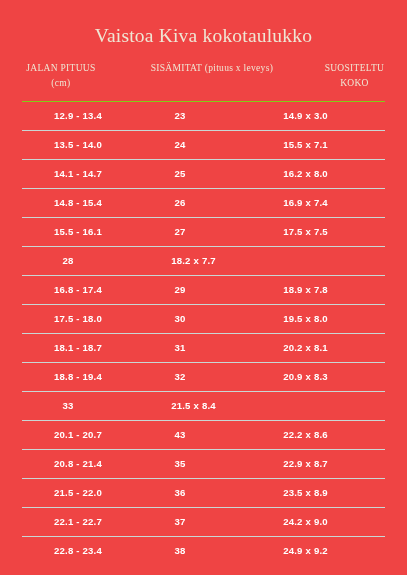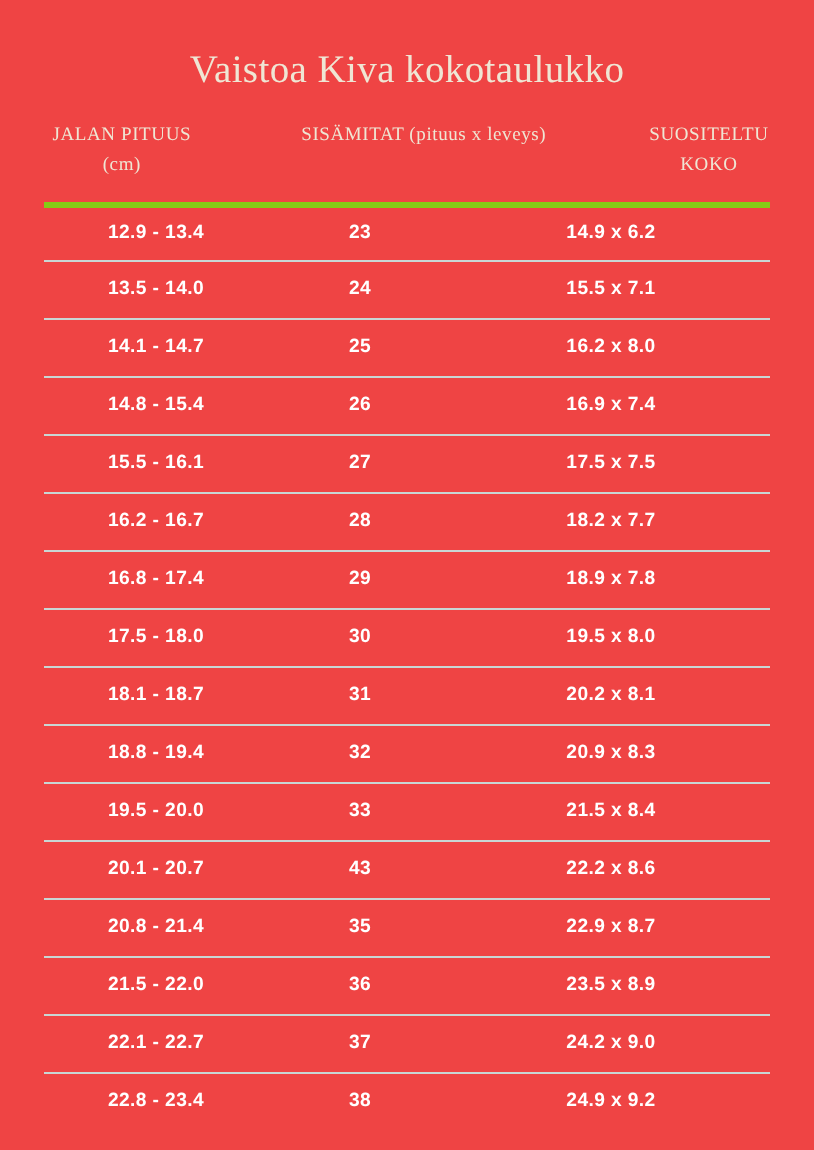--- a/index.html
+++ b/index.html
@@ -56,21 +56,21 @@
     box-sizing: border-box;
   }
   .row {
     display: flex;
     align-items: center;
     height: 29px;
     border-top: 1px solid #c9d6d4;
     box-sizing: border-box;
   }
   .row:first-child {
-    border-top: 3px solid #84cc16;
+    border-top: 1px solid #84cc16;
   }
   .cell {
     font-size: 9.6px;
     font-weight: bold;
     color: #ffffff;
     text-align: center;
     letter-spacing: 0.2px;
   }
   .c-a { width: 112px; }
   .c-b { width: 92px; }
@@ -94,21 +94,21 @@
     <div class="hcell col-b">
       <span>SUOSITELTU</span>
       <span class="sub">KOKO</span>
     </div>
   </div>
 
   <div class="table" id="table-body">
       <div class="row">
         <div class="cell c-a">12.9 - 13.4</div>
         <div class="cell c-b">23</div>
-        <div class="cell c-c">14.9 x 6.2</div>
+        <div class="cell c-c">14.9 x 3.0</div>
       </div>
       <div class="row">
         <div class="cell c-a">13.5 - 14.0</div>
         <div class="cell c-b">24</div>
         <div class="cell c-c">15.5 x 7.1</div>
       </div>
       <div class="row">
         <div class="cell c-a">14.1 - 14.7</div>
         <div class="cell c-b">25</div>
         <div class="cell c-c">16.2 x 8.0</div>
@@ -117,21 +117,20 @@
         <div class="cell c-a">14.8 - 15.4</div>
         <div class="cell c-b">26</div>
         <div class="cell c-c">16.9 x 7.4</div>
       </div>
       <div class="row">
         <div class="cell c-a">15.5 - 16.1</div>
         <div class="cell c-b">27</div>
         <div class="cell c-c">17.5 x 7.5</div>
       </div>
       <div class="row">
-        <div class="cell c-a">16.2 - 16.7</div>
         <div class="cell c-b">28</div>
         <div class="cell c-c">18.2 x 7.7</div>
       </div>
       <div class="row">
         <div class="cell c-a">16.8 - 17.4</div>
         <div class="cell c-b">29</div>
         <div class="cell c-c">18.9 x 7.8</div>
       </div>
       <div class="row">
         <div class="cell c-a">17.5 - 18.0</div>
@@ -142,21 +141,20 @@
         <div class="cell c-a">18.1 - 18.7</div>
         <div class="cell c-b">31</div>
         <div class="cell c-c">20.2 x 8.1</div>
       </div>
       <div class="row">
         <div class="cell c-a">18.8 - 19.4</div>
         <div class="cell c-b">32</div>
         <div class="cell c-c">20.9 x 8.3</div>
       </div>
       <div class="row">
-        <div class="cell c-a">19.5 - 20.0</div>
         <div class="cell c-b">33</div>
         <div class="cell c-c">21.5 x 8.4</div>
       </div>
       <div class="row">
         <div class="cell c-a">20.1 - 20.7</div>
         <div class="cell c-b">43</div>
         <div class="cell c-c">22.2 x 8.6</div>
       </div>
       <div class="row">
         <div class="cell c-a">20.8 - 21.4</div>

